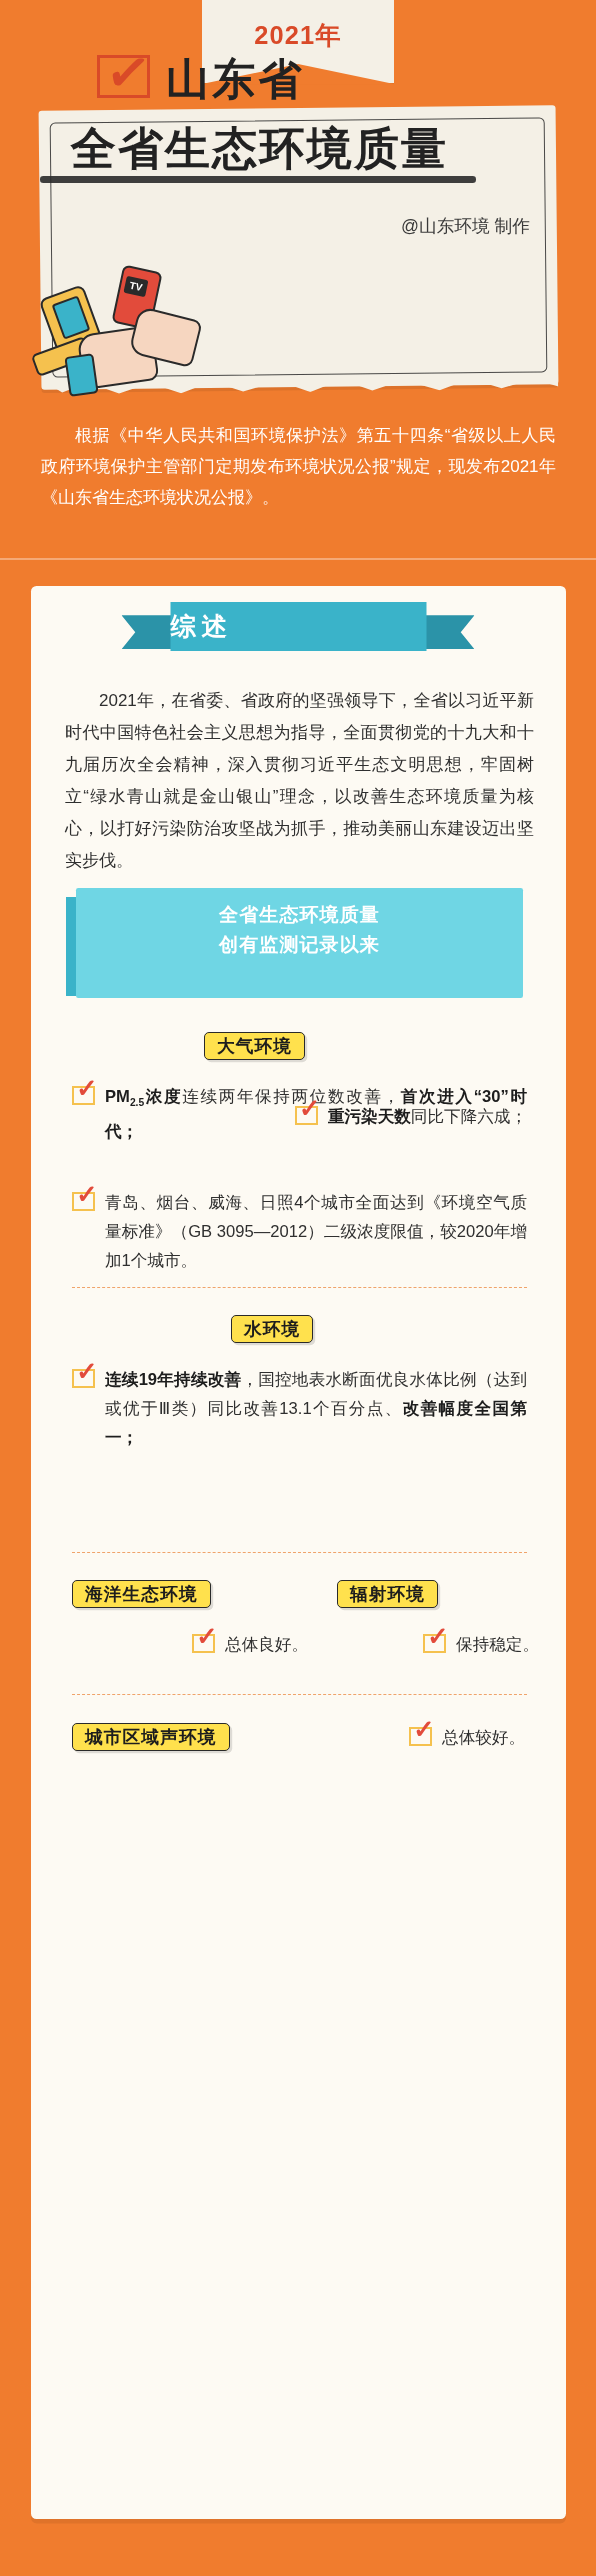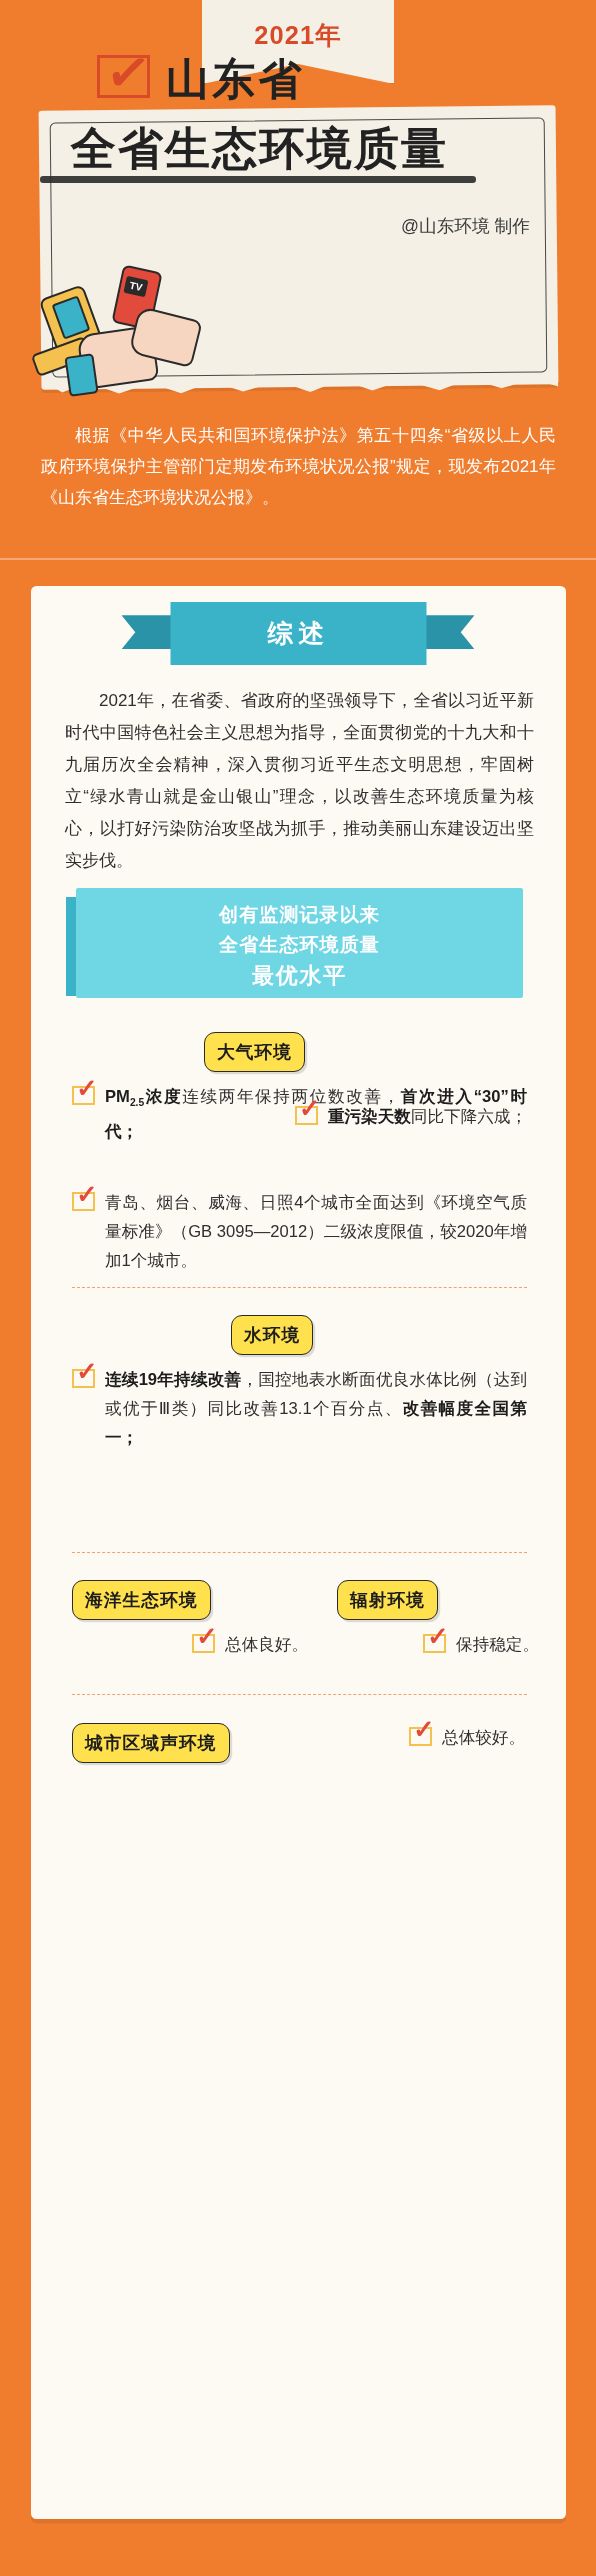--- a/index.html
+++ b/index.html
@@ -221,25 +221,24 @@
     transform: translateX(-50%);
     top: 602px;
     width: 353px;
     height: 53px;
   }
   .banner-main {
     position: absolute;
     left: 49px;
     top: 0;
     width: 256px;
-    height: 63px;
+    height: 49px;
     background: #3ab3c9;
     display: flex;
     align-items: center;
-    justify-content: center;
   }
   .banner-main span {
     color: #fff;
     font-size: 25.4px;
     font-weight: bold;
     letter-spacing: 5.5px;
   }
   .banner-tail-l, .banner-tail-r {
     position: absolute;
     top: 13.3px;
@@ -298,25 +297,25 @@
     font-weight: bold;
     letter-spacing: 1.7px;
     line-height: 32px;
   }
 
   
   .tag {
     position: absolute;
     background: #ffe14d;
     border: 1.7px solid #2a2a2a;
-    border-radius: 11px;
+    border-radius: 5px;
     font-size: 17.7px;
     font-weight: bold;
     color: #1d1d1d;
-    padding: 7px 12px;
+    padding: 1px 12px;
     letter-spacing: 1.1px;
     box-shadow: 2.2px 2.2px 0 rgba(0,0,0,0.12);
   }
 
   
   .bullet {
     position: absolute;
     display: flex;
     align-items: flex-start;
     justify-content: flex-end;
@@ -401,23 +400,22 @@
     <div class="banner-tail-l"></div>
     <div class="banner-tail-r"></div>
     <div class="banner-main">
       <span>综述</span>
     </div>
   </div>
 
   <div class="para" id="para-overview">2021年，在省委、省政府的坚强领导下，全省以习近平新时代中国特色社会主义思想为指导，全面贯彻党的十九大和十九届历次全会精神，深入贯彻习近平生态文明思想，牢固树立“绿水青山就是金山银山”理念，以改善生态环境质量为核心，以打好污染防治攻坚战为抓手，推动美丽山东建设迈出坚实步伐。</div>
 
   <div class="teal-box">
+    <div class="teal-line">全省生态环境质量</div>
     <div class="teal-line">创有监测记录以来</div>
-    <div class="teal-line">全省生态环境质量</div>
-    <div class="teal-strong">最优水平</div>
   </div>
 
   <div class="tag" style="left:204px; top:1032px;">大气环境</div>
 
   <div class="bullet" style="left:72px; top:1082px; width:455px;">
     <div class="tickbox"></div>
     <div class="btext"><b>PM<span class="sub">2.5</span>浓度</b>连续两年保持两位数改善，<b>首次进入“30”时代；</b></div>
   </div>
 
   <div class="bullet" style="left:72px; top:1102px; width:455px;">

